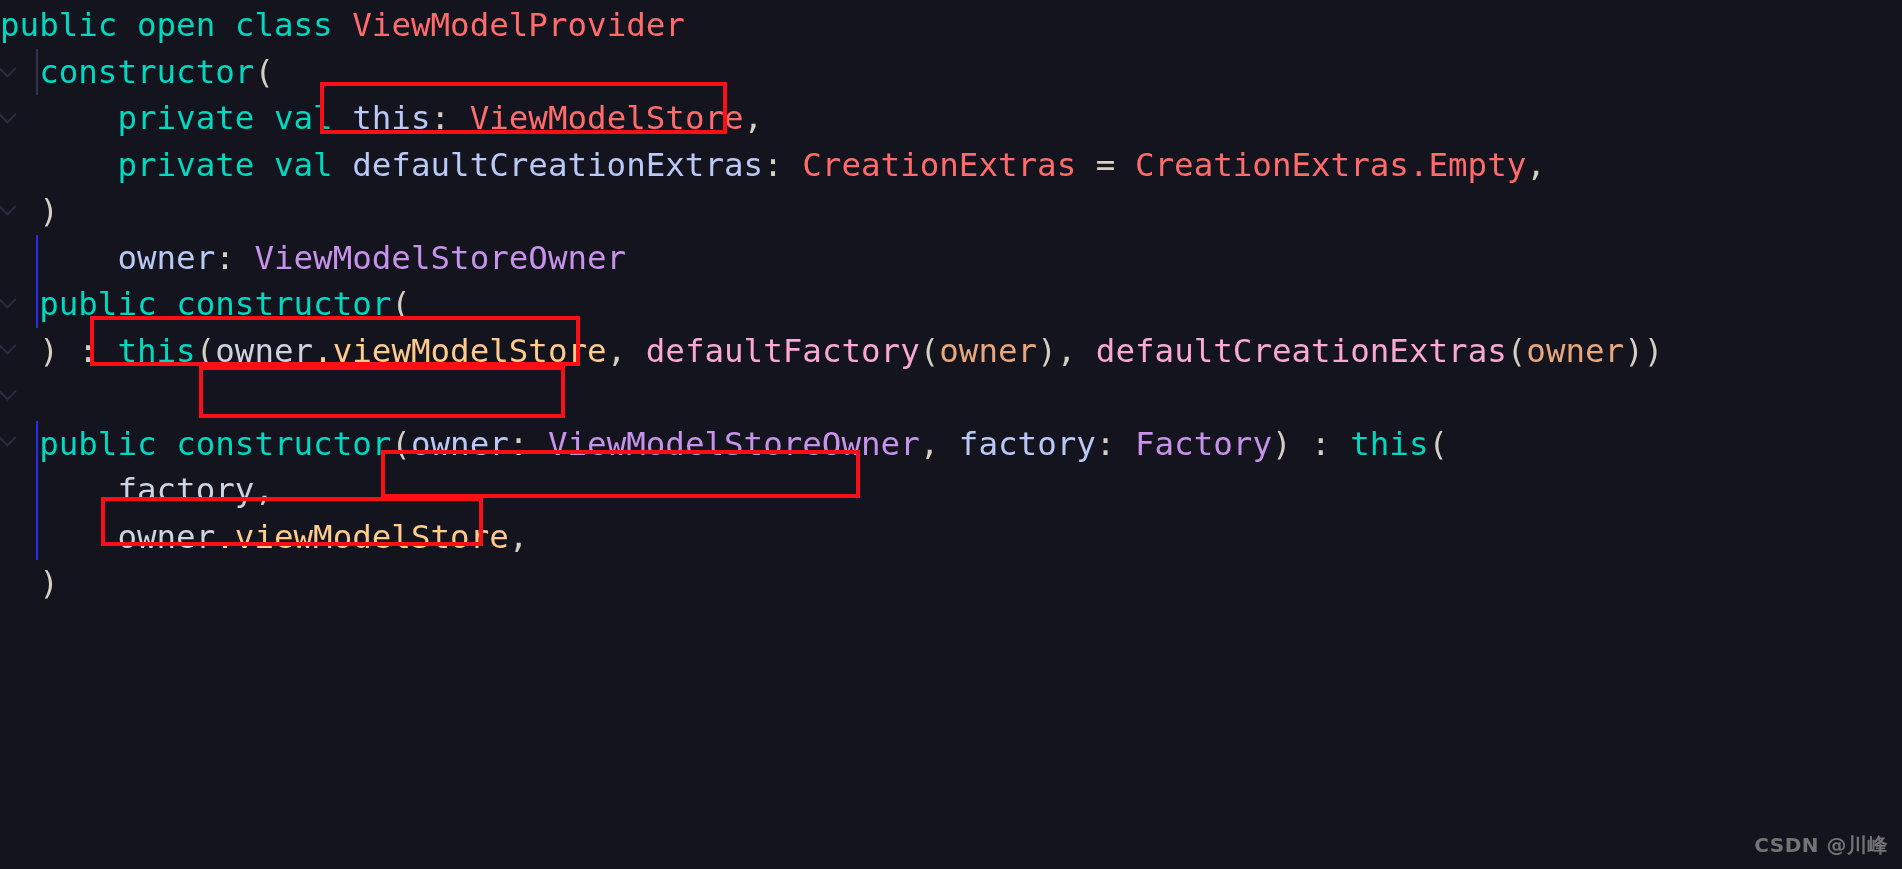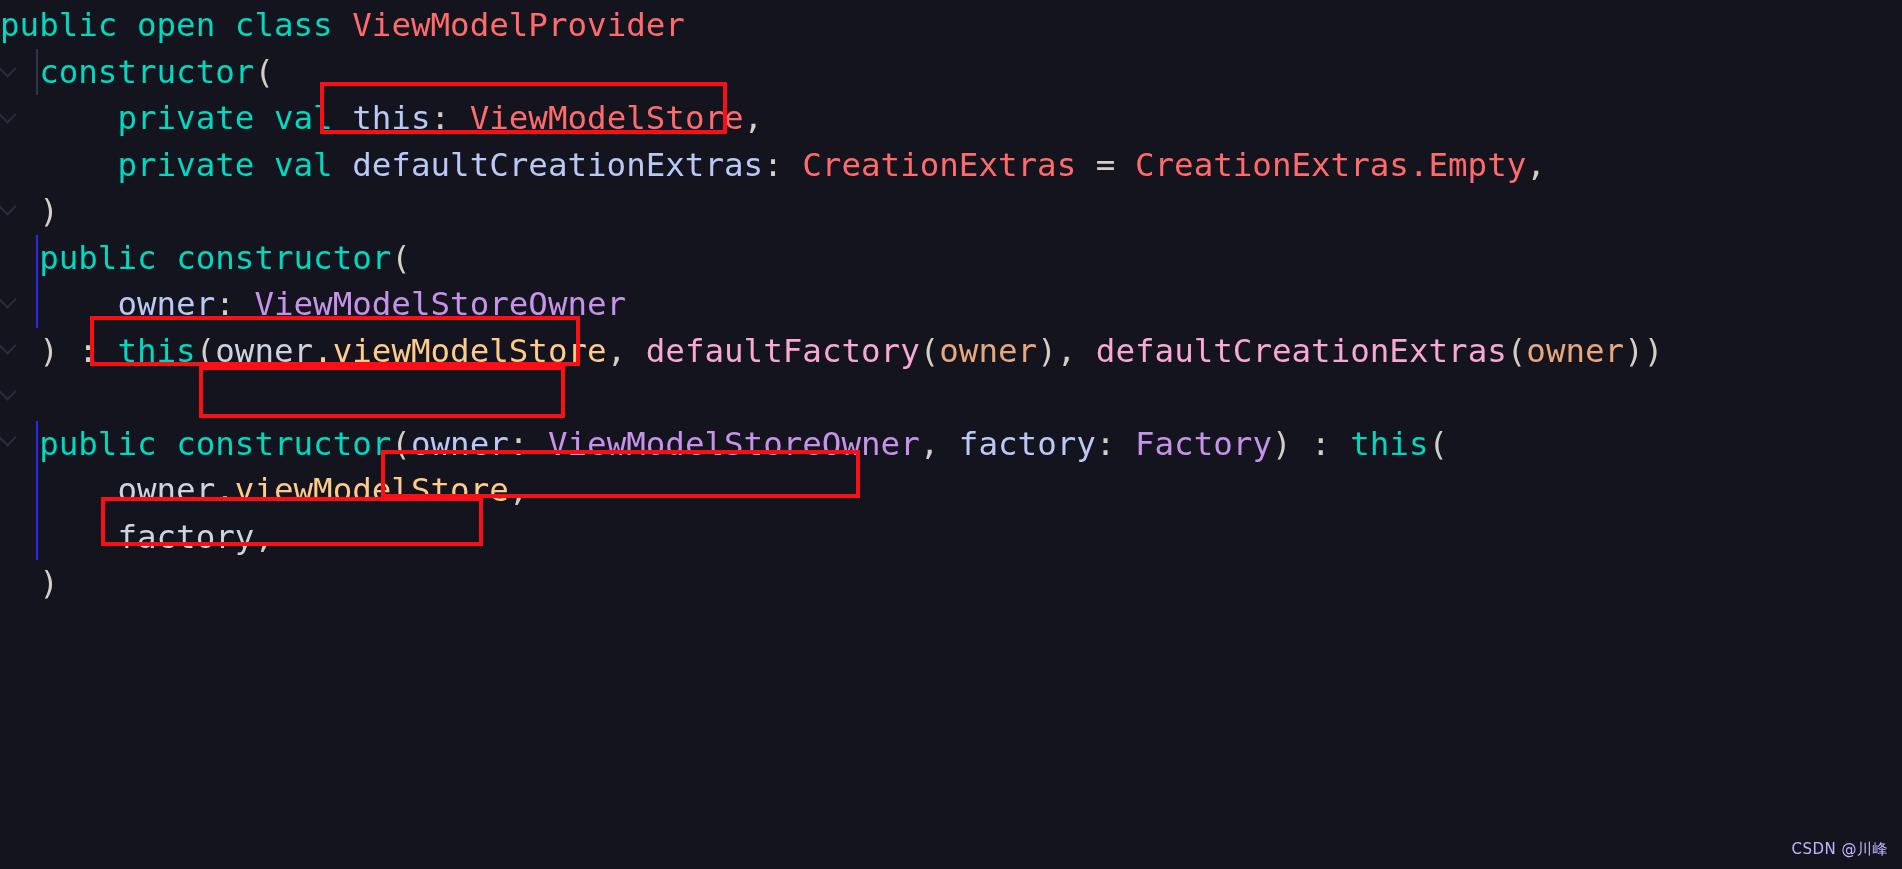--- a/index.html
+++ b/index.html
@@ -92,24 +92,25 @@
     border: 4px solid #fa0f16;
     box-sizing: border-box;
     pointer-events: none;
     z-index: 5;
   }
 
   .watermark {
     position: absolute;
     right: 14px;
     bottom: 10px;
-    color: #c4b5fd;
+    color: #737373;
     font-family: "DejaVu Sans", "Liberation Sans", sans-serif;
-    font-size: 15px;
+    font-size: 20px;
     letter-spacing: 0.5px;
+    font-weight: bold;
   }
 </style>
 </head>
 <body>
 
 <div id="editor">
 
   <div class="gutter">
       <span class="fold-chev" style="top: 62px;"></span>
       <span class="fold-chev" style="top: 108px;"></span>
@@ -119,27 +120,27 @@
       <span class="fold-chev" style="top: 385px;"></span>
       <span class="fold-chev" style="top: 431px;"></span>
     </div>
 
   <div class="code">
       <div class="line"><span class="txt kw">public</span><span class="txt plain"> </span><span class="txt kw">open</span><span class="txt plain"> </span><span class="txt kw">class</span><span class="txt plain"> </span><span class="txt type">ViewModelProvider</span></div>
       <div class="line"><span class="guide faint" style="left: 36px;"></span><span class="txt plain">  </span><span class="txt kw">constructor</span><span class="txt punct">(</span></div>
       <div class="line"><span class="txt plain">      </span><span class="txt kw">private</span><span class="txt plain"> </span><span class="txt kw">val</span><span class="txt plain"> </span><span class="txt prop">this</span><span class="txt punct">:</span><span class="txt plain"> </span><span class="txt type">ViewModelStore</span><span class="txt punct">,</span></div>
       <div class="line"><span class="txt plain">      </span><span class="txt kw">private</span><span class="txt plain"> </span><span class="txt kw">val</span><span class="txt plain"> </span><span class="txt prop">defaultCreationExtras</span><span class="txt punct">:</span><span class="txt plain"> </span><span class="txt type">CreationExtras</span><span class="txt op"> = </span><span class="txt type">CreationExtras</span><span class="txt type">.</span><span class="txt type">Empty</span><span class="txt punct">,</span></div>
       <div class="line"><span class="txt plain">  </span><span class="txt punct">)</span></div>
+      <div class="line"><span class="guide active" style="left: 36px;"></span><span class="txt plain">      </span><span class="txt prop">owner</span><span class="txt punct">:</span><span class="txt plain"> </span><span class="txt type2">ViewModelStoreOwner</span></div>
       <div class="line"><span class="guide active" style="left: 36px;"></span><span class="txt plain">  </span><span class="txt kw">public</span><span class="txt plain"> </span><span class="txt kw">constructor</span><span class="txt punct">(</span></div>
-      <div class="line"><span class="guide active" style="left: 36px;"></span><span class="txt plain">      </span><span class="txt prop">owner</span><span class="txt punct">:</span><span class="txt plain"> </span><span class="txt type2">ViewModelStoreOwner</span></div>
       <div class="line"><span class="txt plain">  </span><span class="txt punct">)</span><span class="txt op"> : </span><span class="txt kw">this</span><span class="txt punct">(</span><span class="txt ident">owner</span><span class="txt field">.</span><span class="txt field">viewModelStore</span><span class="txt punct">, </span><span class="txt fn">defaultFactory</span><span class="txt punct">(</span><span class="txt param">owner</span><span class="txt punct">)</span><span class="txt punct">, </span><span class="txt fn">defaultCreationExtras</span><span class="txt punct">(</span><span class="txt param">owner</span><span class="txt punct">))</span></div>
       <div class="line"><span class="txt plain"></span></div>
       <div class="line"><span class="guide active" style="left: 36px;"></span><span class="txt plain">  </span><span class="txt kw">public</span><span class="txt plain"> </span><span class="txt kw">constructor</span><span class="txt punct">(</span><span class="txt prop">owner</span><span class="txt punct">:</span><span class="txt plain"> </span><span class="txt type2">ViewModelStoreOwner</span><span class="txt punct">, </span><span class="txt prop">factory</span><span class="txt punct">:</span><span class="txt plain"> </span><span class="txt type2">Factory</span><span class="txt punct">)</span><span class="txt op"> : </span><span class="txt kw">this</span><span class="txt punct">(</span></div>
+      <div class="line"><span class="guide active" style="left: 36px;"></span><span class="txt plain">      </span><span class="txt ident">factory</span><span class="txt punct">,</span></div>
       <div class="line"><span class="guide active" style="left: 36px;"></span><span class="txt plain">      </span><span class="txt ident">owner</span><span class="txt field">.</span><span class="txt field">viewModelStore</span><span class="txt punct">,</span></div>
-      <div class="line"><span class="guide active" style="left: 36px;"></span><span class="txt plain">      </span><span class="txt ident">factory</span><span class="txt punct">,</span></div>
       <div class="line"><span class="txt plain">  </span><span class="txt punct">)</span></div>
     </div>
 
   <div class="annotations-layer">
       <div class="redbox" style="left: 320px; top: 82px; width: 407px; height: 52px; border-color: rgb(250, 15, 22);"></div>
       <div class="redbox" style="left: 90px; top: 316px; width: 490px; height: 50px; border-color: rgb(250, 15, 22);"></div>
       <div class="redbox" style="left: 199px; top: 366px; width: 366px; height: 52px; border-color: rgb(250, 15, 22);"></div>
       <div class="redbox" style="left: 381px; top: 450px; width: 479px; height: 48px; border-color: rgb(250, 15, 22);"></div>
       <div class="redbox" style="left: 101px; top: 497px; width: 382px; height: 49px; border-color: rgb(250, 15, 22);"></div>
     </div>

